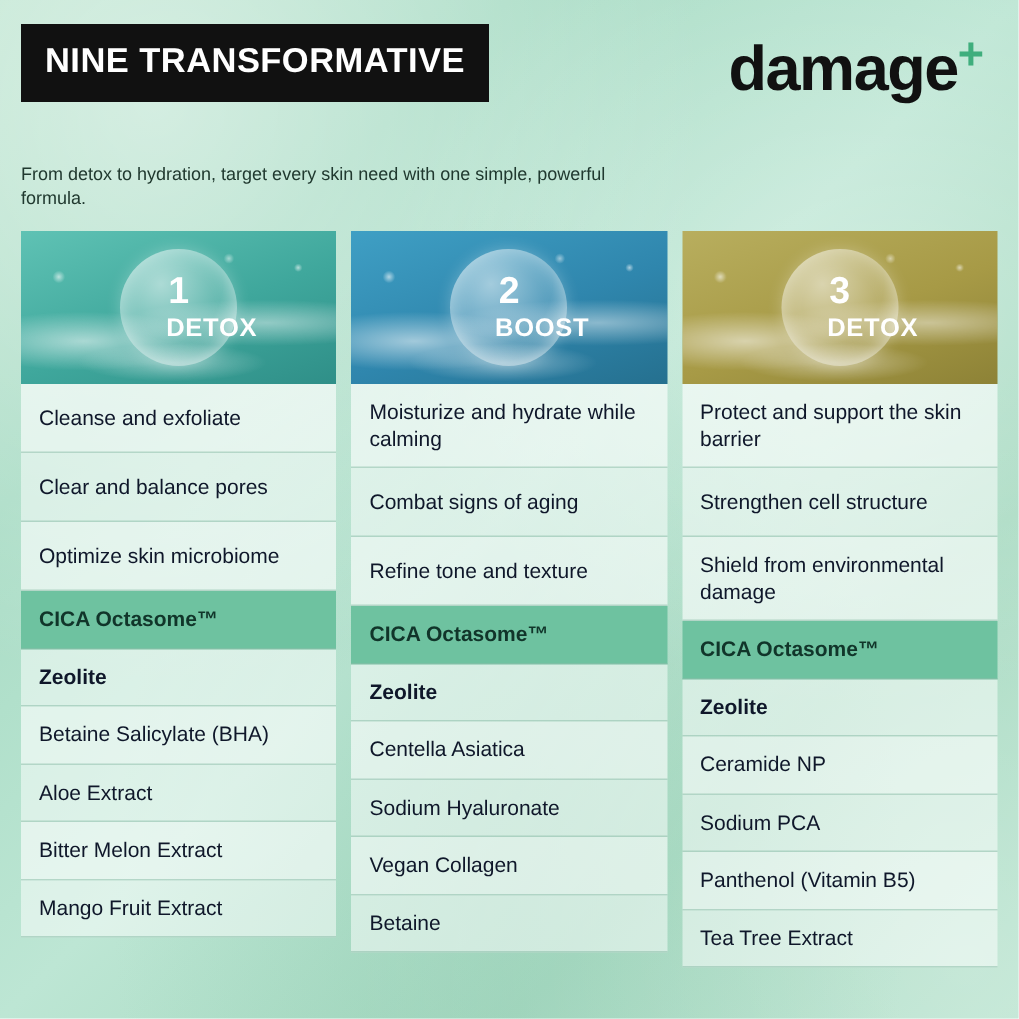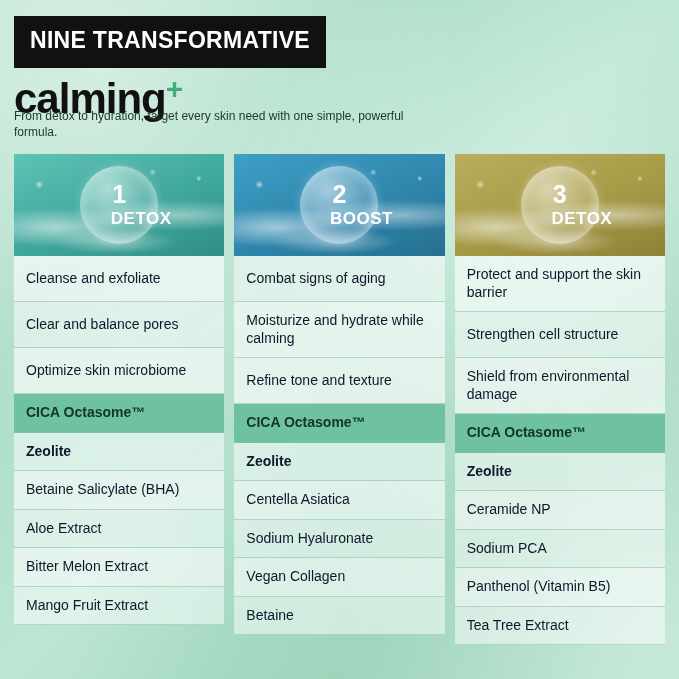--- a/index.html
+++ b/index.html
@@ -30,21 +30,20 @@
     height: 679px;
     box-sizing: border-box;
     padding: 16px 14px 0 14px;
   }
   
   .header {
     display: flex;
     align-items: flex-start;
     justify-content: space-between;
     height: 80px;
-    flex-direction: column;
   }
   .title-block {
     background: #111111;
     color: #ffffff;
     padding: 12px 16px 14px 16px;
     max-width: 320px;
   }
   .title-line {
     font-size: 23px;
     font-weight: bold;
@@ -160,21 +159,21 @@
 <body>
 
 <div class="bg-texture"></div>
 
 <div class="page">
 
   <div class="header">
     <div class="title-block">
       <div class="title-line">NINE TRANSFORMATIVE</div>
     </div>
-    <div class="brand"><span>calming</span><span class="plus">+</span></div>
+    <div class="brand"><span>damage</span><span class="plus">+</span></div>
   </div>
 
   <div class="subtitle">From detox to hydration, target every skin need with one simple, powerful formula.</div>
 
   <div class="grid">
 
     <div class="col">
       <div class="col-head head-1">
         <div class="water"></div>
         <div class="bubble">
@@ -194,22 +193,22 @@
     </div>
 
     <div class="col">
       <div class="col-head head-2">
         <div class="water"></div>
         <div class="bubble">
           <div class="num">2</div>
           <div class="lbl">BOOST</div>
         </div>
       </div>
+      <div class="cell tall">Moisturize and hydrate while calming</div>
       <div class="cell tall alt">Combat signs of aging</div>
-      <div class="cell tall">Moisturize and hydrate while calming</div>
       <div class="cell tall">Refine tone and texture</div>
       <div class="cell hl">CICA Octasome™</div>
       <div class="cell bold alt">Zeolite</div>
       <div class="cell">Centella Asiatica</div>
       <div class="cell alt">Sodium Hyaluronate</div>
       <div class="cell">Vegan Collagen</div>
       <div class="cell alt">Betaine</div>
     </div>
 
     <div class="col">

